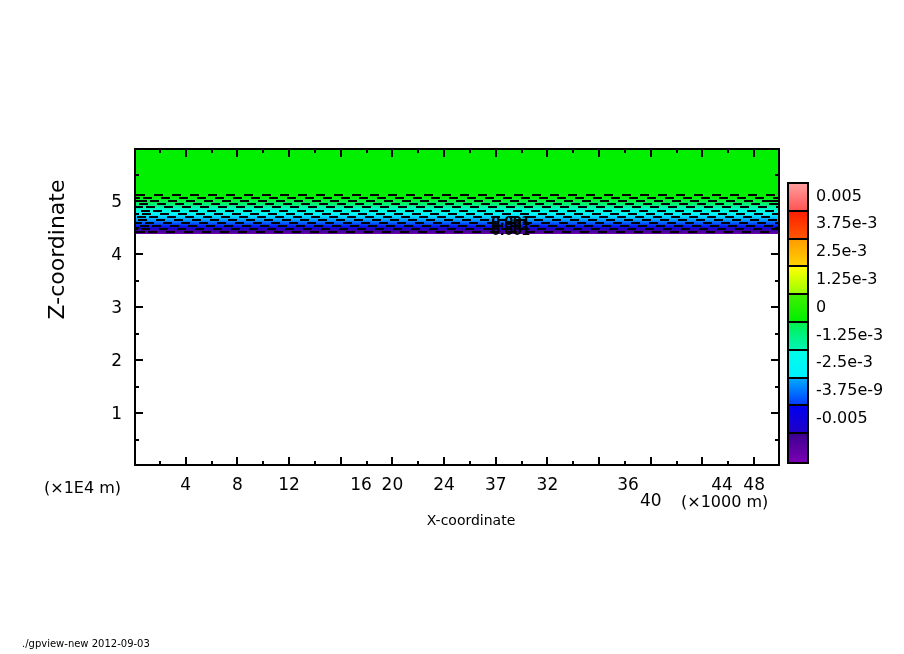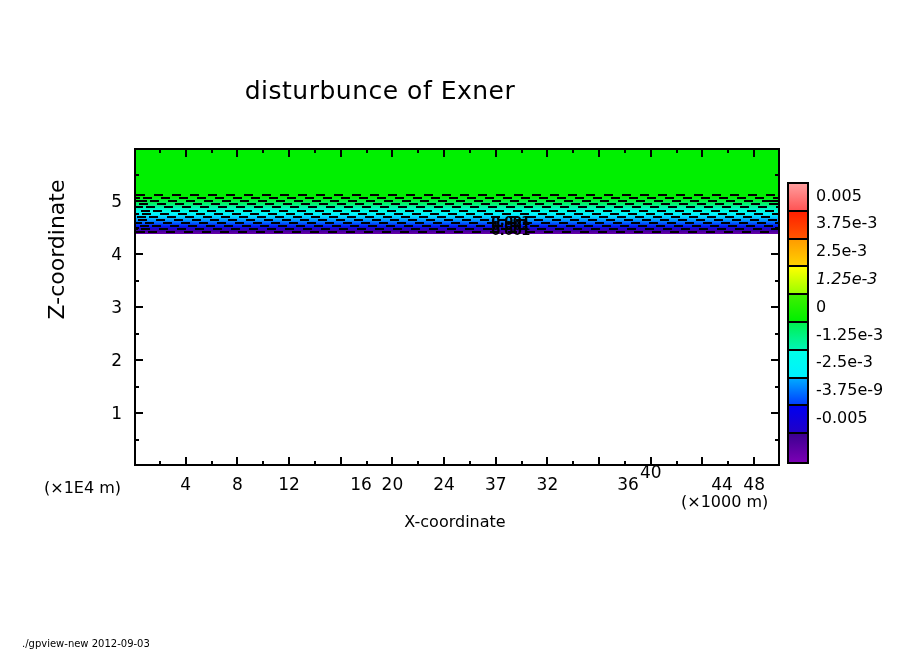--- a/index.html
+++ b/index.html
@@ -138,25 +138,25 @@
     font-family: "DejaVu Sans", sans-serif;
     color: #000;
     transform: translateY(-50%);
     text-align: right;
     white-space: nowrap;
   }
 
   
   #xaxis-title {
     position: absolute;
-    left: 132px;
+    left: 148px;
     top: 512px;
     width: 646px;
     text-align: center;
-    font-size: 16px;
+    font-size: 14px;
     color: #000;
     white-space: nowrap;
   }
   #yaxis-title {
     position: absolute;
     left: -54px;
     top: 237px;
     width: 220px;
     text-align: center;
     font-size: 22px;
@@ -243,21 +243,20 @@
     font-size: 10px;
     color: #000;
     white-space: nowrap;
   }
 </style>
 </head>
 <body>
 
 <div id="root">
 
-  <div id="plot-title">disturbunce of Exner</div>
 
   <div id="plot-frame">
     <div id="plot-inner">
       <div class="field-green"></div>
       <div class="field-grad"></div>
       <div class="field-white"></div>
       <div class="contour-layer" id="contour-layer">
           <div class="contour-line" style="top: 0px; background-position: 0px 0px;"></div>
           <div class="contour-line" style="top: 3.1px; background-position: 7px 0px;"></div>
           <div class="contour-line" style="top: 6.2px; background-position: 14px 0px;"></div>
@@ -303,21 +302,21 @@
       <div class="tick xtick-major" style="left: 494.76px; top: 148px;"></div>
       <div class="xtick-label" style="left: 495.76px; top: 474px;">37</div>
       <div class="tick xtick-major" style="left: 546.44px; top: 457px;"></div>
       <div class="tick xtick-major" style="left: 546.44px; top: 148px;"></div>
       <div class="xtick-label" style="left: 547.44px; top: 474px;">32</div>
       <div class="tick xtick-major" style="left: 598.12px; top: 457px;"></div>
       <div class="tick xtick-major" style="left: 598.12px; top: 148px;"></div>
       <div class="xtick-label" style="left: 628px; top: 474px;">36</div>
       <div class="tick xtick-major" style="left: 649.8px; top: 457px;"></div>
       <div class="tick xtick-major" style="left: 649.8px; top: 148px;"></div>
-      <div class="xtick-label" style="left: 650.8px; top: 462px;">40</div>
+      <div class="xtick-label" style="left: 650.8px; top: 490px;">40</div>
       <div class="tick xtick-major" style="left: 701.48px; top: 457px;"></div>
       <div class="tick xtick-major" style="left: 701.48px; top: 148px;"></div>
       <div class="xtick-label" style="left: 722px; top: 474px;">44</div>
       <div class="tick xtick-major" style="left: 753.16px; top: 457px;"></div>
       <div class="tick xtick-major" style="left: 753.16px; top: 148px;"></div>
       <div class="xtick-label" style="left: 754.16px; top: 474px;">48</div>
       <div class="tick xtick-minor" style="left: 158.84px; top: 461px;"></div>
       <div class="tick xtick-minor" style="left: 158.84px; top: 148px;"></div>
       <div class="tick xtick-minor" style="left: 210.52px; top: 461px;"></div>
       <div class="tick xtick-minor" style="left: 210.52px; top: 148px;"></div>
@@ -384,21 +383,21 @@
       <div class="cb-band" style="top: 139px; height: 27.8px; background: linear-gradient(rgb(0, 240, 80), rgb(0, 245, 180));"></div>
       <div class="cb-band" style="top: 166.8px; height: 27.8px; background: linear-gradient(rgb(0, 255, 232), rgb(0, 240, 255));"></div>
       <div class="cb-band" style="top: 194.6px; height: 27.8px; background: linear-gradient(rgb(0, 168, 255), rgb(0, 64, 255));"></div>
       <div class="cb-band" style="top: 222.4px; height: 27.8px; background: linear-gradient(rgb(0, 0, 240), rgb(32, 0, 200));"></div>
       <div class="cb-band" style="top: 250.2px; height: 27.8px; background: linear-gradient(rgb(60, 0, 144), rgb(122, 0, 180)); border-bottom: none;"></div>
     </div>
   <div id="colorbar-labels">
       <div class="cb-label" style="top: 194.564px;">0.005</div>
       <div class="cb-label" style="top: 222.364px;">3.75e-3</div>
       <div class="cb-label" style="top: 250.164px;">2.5e-3</div>
-      <div class="cb-label" style="top: 277.964px; font-style: italic;">1.25e-3</div>
+      <div class="cb-label" style="top: 277.964px;">1.25e-3</div>
       <div class="cb-label" style="top: 305.764px;">0</div>
       <div class="cb-label" style="top: 333.564px;">-1.25e-3</div>
       <div class="cb-label" style="top: 361.364px;">-2.5e-3</div>
       <div class="cb-label" style="top: 389.164px;">-3.75e-9</div>
       <div class="cb-label" style="top: 416.964px;">-0.005</div>
     </div>
 
   <div id="footer-left">./gpview-new  2012-09-03</div>
 
 </div>

